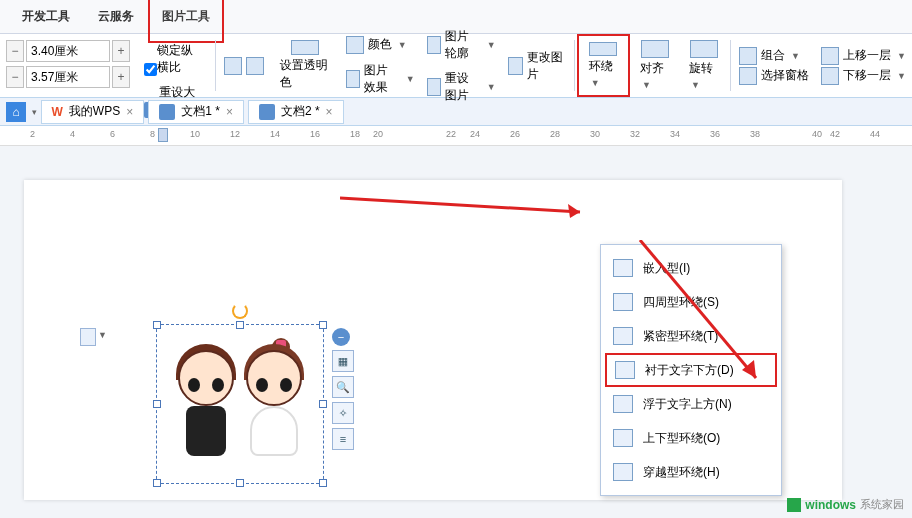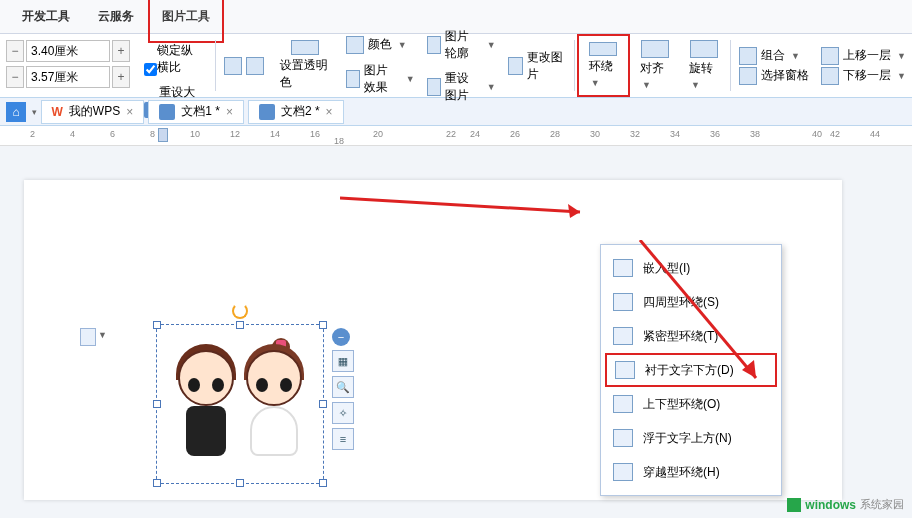--- a/index.html
+++ b/index.html
@@ -208,21 +208,21 @@
 <div class="ruler">
   <div class="mk" style="left:158px"></div>
 <span class="tick" style="left: 30px;">2</span>
     <span class="tick" style="left: 70px;">4</span>
     <span class="tick" style="left: 110px;">6</span>
     <span class="tick" style="left: 150px;">8</span>
     <span class="tick" style="left: 190px;">10</span>
     <span class="tick" style="left: 230px;">12</span>
     <span class="tick" style="left: 270px;">14</span>
     <span class="tick" style="left: 310px;">16</span>
-    <span class="tick" style="left: 334px; margin-top: 7px;">18</span>
+    <span class="tick" style="left: 350px;">18</span>
     <span class="tick" style="left: 373px; text-align: right;">20</span>
     <span class="tick" style="left: 430px; margin-left: 16px;">22</span>
     <span class="tick" style="left: 470px;">24</span>
     <span class="tick" style="left: 510px;">26</span>
     <span class="tick" style="left: 550px;">28</span>
     <span class="tick" style="left: 590px;">30</span>
     <span class="tick" style="left: 630px;">32</span>
     <span class="tick" style="left: 670px;">34</span>
     <span class="tick" style="left: 710px;">36</span>
     <span class="tick" style="left: 750px;">38</span>
@@ -285,25 +285,25 @@
     <div class="item">
         <span class="mic"></span>
         <span>紧密型环绕(T)</span>
       </div>
     <div class="item hl">
         <span class="mic"></span>
         <span>衬于文字下方(D)</span>
       </div>
     <div class="item">
         <span class="mic"></span>
+        <span>浮于文字上方(N)</span>
+      </div>
+    <div class="item">
+        <span class="mic"></span>
         <span>上下型环绕(O)</span>
-      </div>
-    <div class="item">
-        <span class="mic"></span>
-        <span>浮于文字上方(N)</span>
       </div>
     <div class="item">
         <span class="mic"></span>
         <span>穿越型环绕(H)</span>
       </div>
   </div>
 
   <svg class="arrow1">
       <line x1="0" y1="4" x2="240" y2="18" stroke="#d22" stroke-width="3"></line>
       <polygon points="240,18 228,10 230,24" fill="#d22"></polygon>

